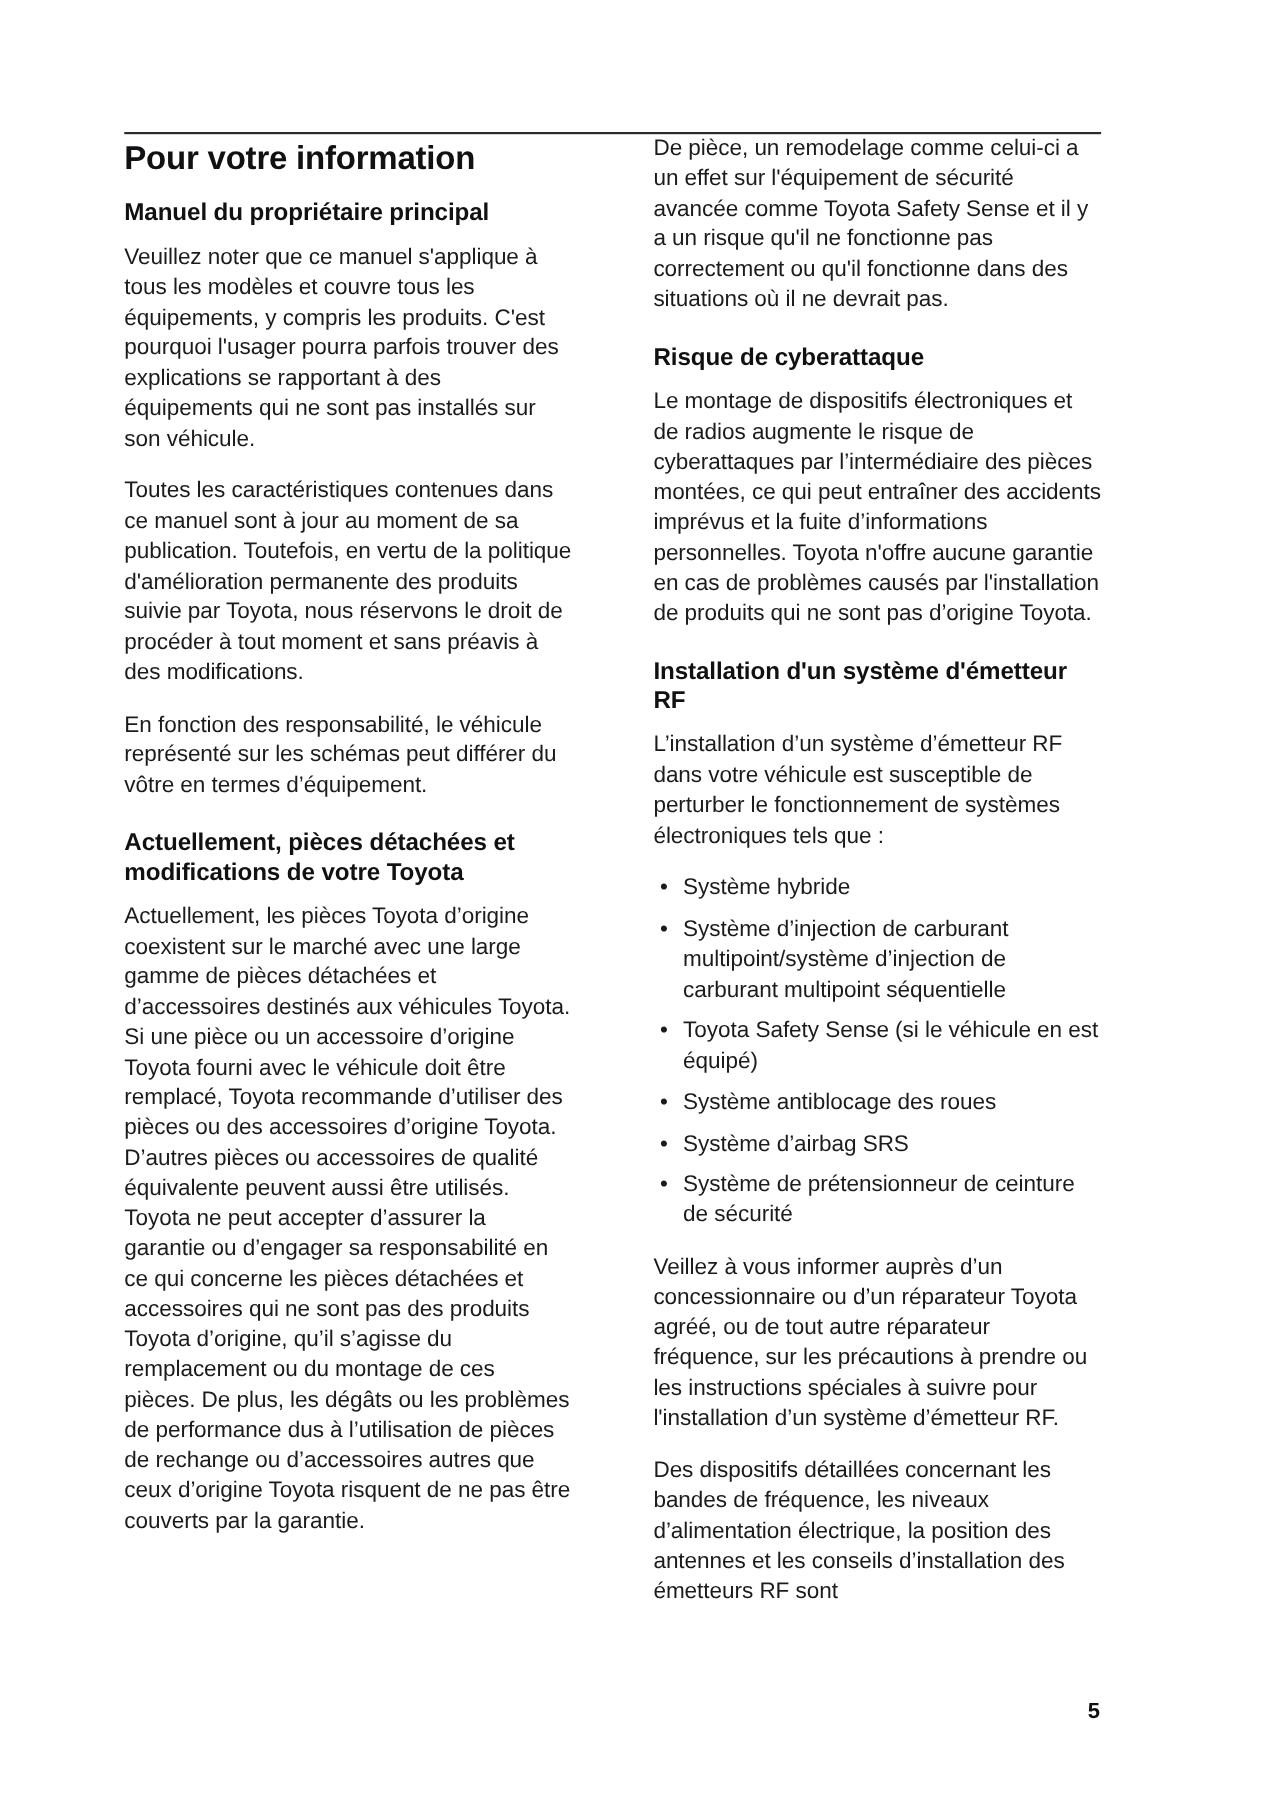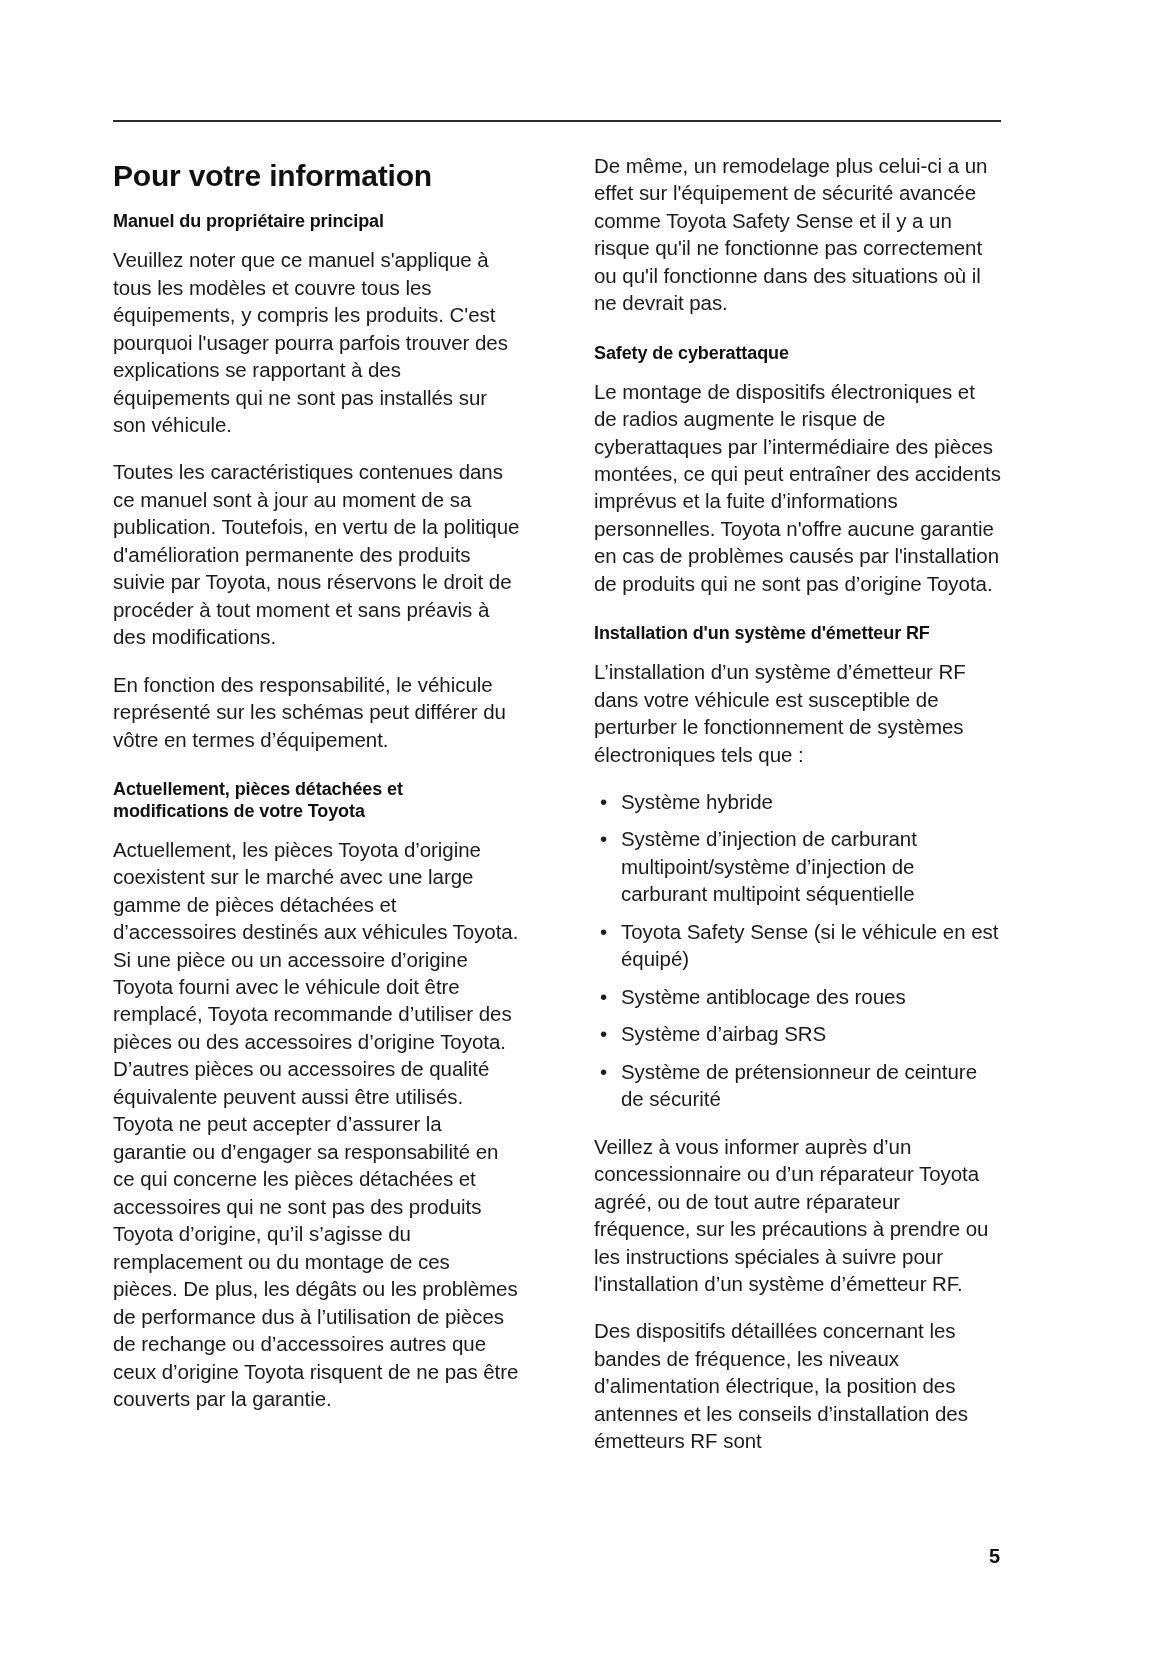--- a/index.html
+++ b/index.html
@@ -21,40 +21,40 @@
     position: absolute;
     left: 113px;
     top: 120px;
     width: 888px;
     height: 2px;
     background: #2b2b2d;
   }
   .columns {
     position: absolute;
     left: 113px;
-    top: 152px;
+    top: 121px;
     width: 888px;
     display: flex;
     flex-direction: row;
     gap: 74px;
   }
   .col {
     width: 407px;
     box-sizing: border-box;
   }
   h1.page-title {
     font-size: 30px;
     line-height: 1.18;
     font-weight: bold;
     letter-spacing: -0.2px;
     margin: 6px 0 18px 0;
     color: #111113;
   }
   h2.section-heading {
-    font-size: 18px;
+    font-size: 22px;
     line-height: 1.21;
     font-weight: bold;
     letter-spacing: -0.1px;
     margin: 26px 0 13px 0;
     color: #111113;
   }
   h2.section-heading.first {
     margin-top: 0;
   }
   p.body-text {
@@ -118,23 +118,23 @@
       <p class="body-text">Toutes les caractéristiques contenues dans ce manuel sont à jour au moment de sa publication. Toutefois, en vertu de la politique d'amélioration permanente des produits suivie par Toyota, nous réservons le droit de procéder à tout moment et sans préavis à des modifications.</p>
       <p class="body-text">En fonction des responsabilité, le véhicule représenté sur les schémas peut différer du vôtre en termes d’équipement.</p>
 
       <h2 class="section-heading">Actuellement, pièces détachées et modifications de votre Toyota</h2>
       <p class="body-text">Actuellement, les pièces Toyota d’origine coexistent sur le marché avec une large gamme de pièces détachées et d’accessoires destinés aux véhicules Toyota. Si une pièce ou un accessoire d’origine Toyota fourni avec le véhicule doit être remplacé, Toyota recommande d’utiliser des pièces ou des accessoires d’origine Toyota. D’autres pièces ou accessoires de qualité équivalente peuvent aussi être utilisés. Toyota ne peut accepter d’assurer la garantie ou d’engager sa responsabilité en ce qui concerne les pièces détachées et accessoires qui ne sont pas des produits Toyota d’origine, qu’il s’agisse du remplacement ou du montage de ces pièces. De plus, les dégâts ou les problèmes de performance dus à l’utilisation de pièces de rechange ou d’accessoires autres que ceux d’origine Toyota risquent de ne pas être couverts par la garantie.</p>
 
     </div>
 
     <div class="col">
 
-      <p class="body-text">De même, un remodelage plus celui-ci a un effet sur l'équipement de sécurité avancée comme Toyota Safety Sense et il y a un risque qu'il ne fonctionne pas correctement ou qu'il fonctionne dans des situations où il ne devrait pas.</p>
+      <p class="body-text">De pièce, un remodelage comme celui-ci a un effet sur l'équipement de sécurité avancée comme Toyota Safety Sense et il y a un risque qu'il ne fonctionne pas correctement ou qu'il fonctionne dans des situations où il ne devrait pas.</p>
 
-      <h2 class="section-heading">Safety de cyberattaque</h2>
+      <h2 class="section-heading">Risque de cyberattaque</h2>
       <p class="body-text">Le montage de dispositifs électroniques et de radios augmente le risque de cyberattaques par l’intermédiaire des pièces montées, ce qui peut entraîner des accidents imprévus et la fuite d’informations personnelles. Toyota n'offre aucune garantie en cas de problèmes causés par l'installation de produits qui ne sont pas d’origine Toyota.</p>
 
       <h2 class="section-heading">Installation d'un système d'émetteur RF</h2>
       <p class="body-text">L’installation d’un système d’émetteur RF dans votre véhicule est susceptible de perturber le fonctionnement de systèmes électroniques tels que :</p>
 
       <ul class="bullet-list">
         <li>
           <span class="bullet-dot">•</span>
           <span>Système hybride</span>
         </li>

